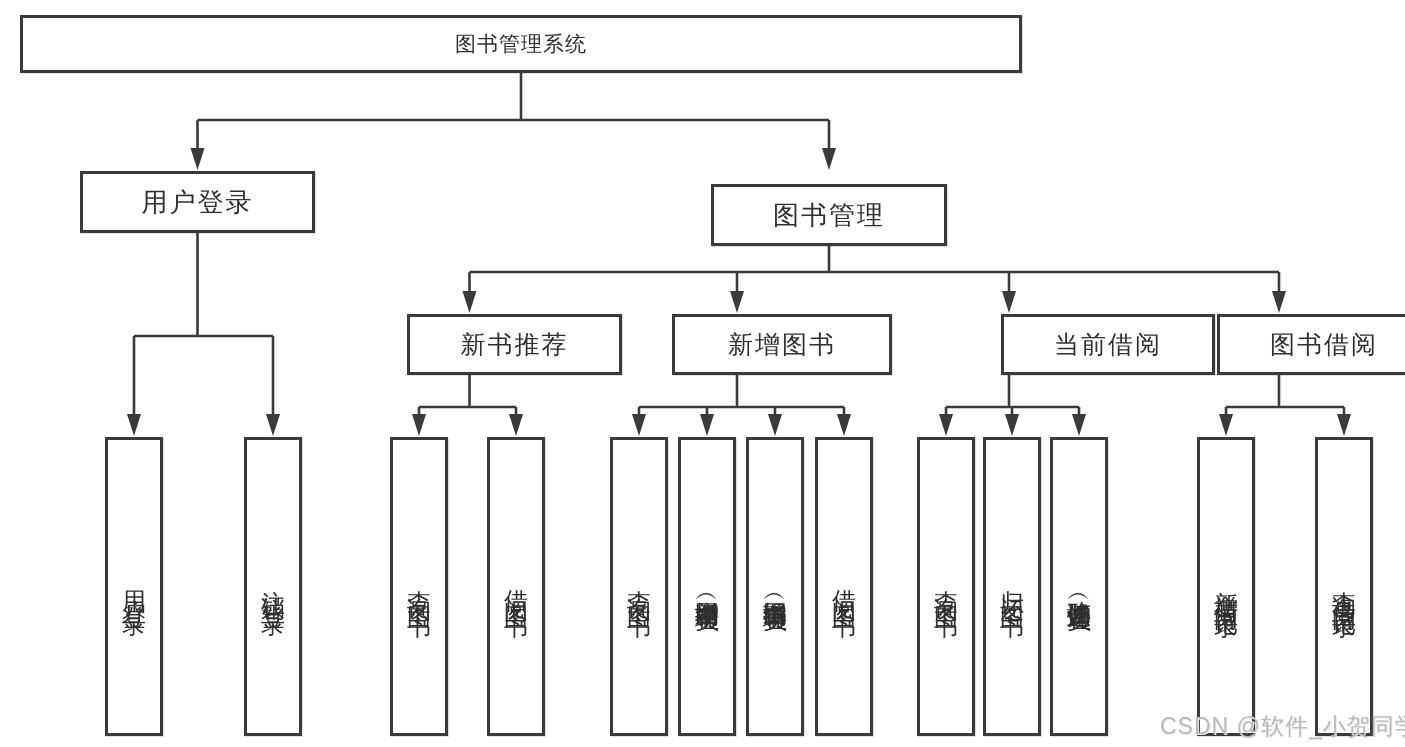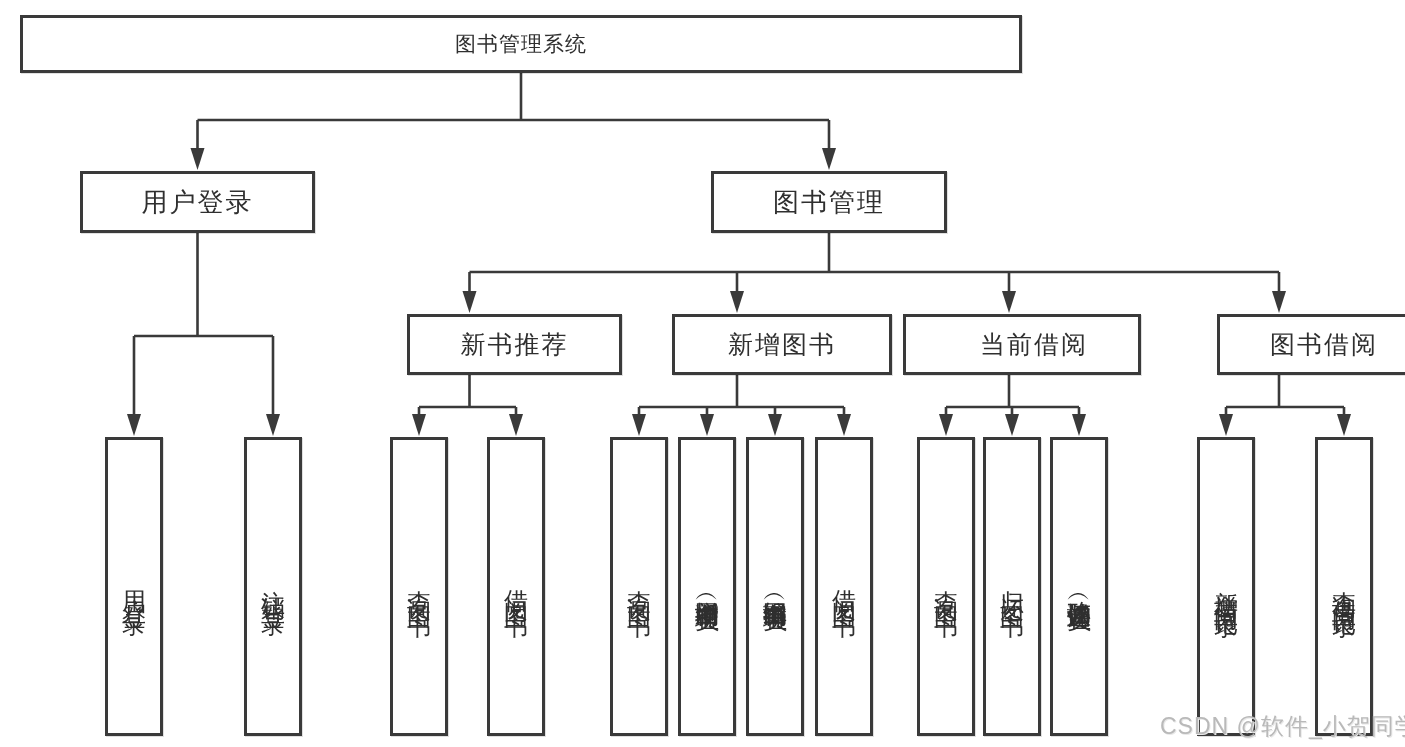--- a/index.html
+++ b/index.html
@@ -67,25 +67,25 @@
       <polygon points="939,414 953,414 946,436" fill="#3a3a3a"></polygon>
       <polygon points="1005,414 1019,414 1012,436" fill="#3a3a3a"></polygon>
       <polygon points="1072,414 1086,414 1079,436" fill="#3a3a3a"></polygon>
       <polygon points="1219,414 1233,414 1226,436" fill="#3a3a3a"></polygon>
       <polygon points="1337,414 1351,414 1344,436" fill="#3a3a3a"></polygon>
     </svg>
 
   <div class="node root" style="left:20px;top:15px;width:996px;height:52px;">图书管理系统</div>
 
   <div class="node lv2" style="left:80px;top:171px;width:229px;height:56px;">用户登录</div>
-  <div class="node lv2" style="left:711px;top:171px;width:230px;height:56px;">图书管理</div>
+  <div class="node lv2" style="left:711px;top:184px;width:230px;height:56px;">图书管理</div>
 
   <div class="node lv3" style="left:362px;top:314px;width:209px;height:55px;">新书推荐</div>
   <div class="node lv3" style="left:627px;top:314px;width:214px;height:55px;">新增图书</div>
-  <div class="node lv3" style="left:858px;top:314px;width:208px;height:55px;padding-left:24px;">当前借阅</div>
+  <div class="node lv3" style="left:956px;top:314px;width:208px;height:55px;">当前借阅</div>
   <div class="node lv3" style="left:1172px;top:314px;width:208px;height:55px;">图书借阅</div>
 
   <div class="node leaf" style="left:105px;top:437px;width:52px;height:293px;">用户登录</div>
   <div class="node leaf" style="left:244px;top:437px;width:52px;height:293px;">注销登录</div>
 
   <div class="node leaf" style="left:390px;top:437px;width:52px;height:293px;">查询图书</div>
   <div class="node leaf" style="left:487px;top:437px;width:52px;height:293px;">借阅图书</div>
 
   <div class="node leaf" style="left:610px;top:437px;width:52px;height:293px;">查询图书</div>
   <div class="node leaf dense" style="left:678px;top:437px;width:52px;height:293px;">新增图书（管理员）</div>

